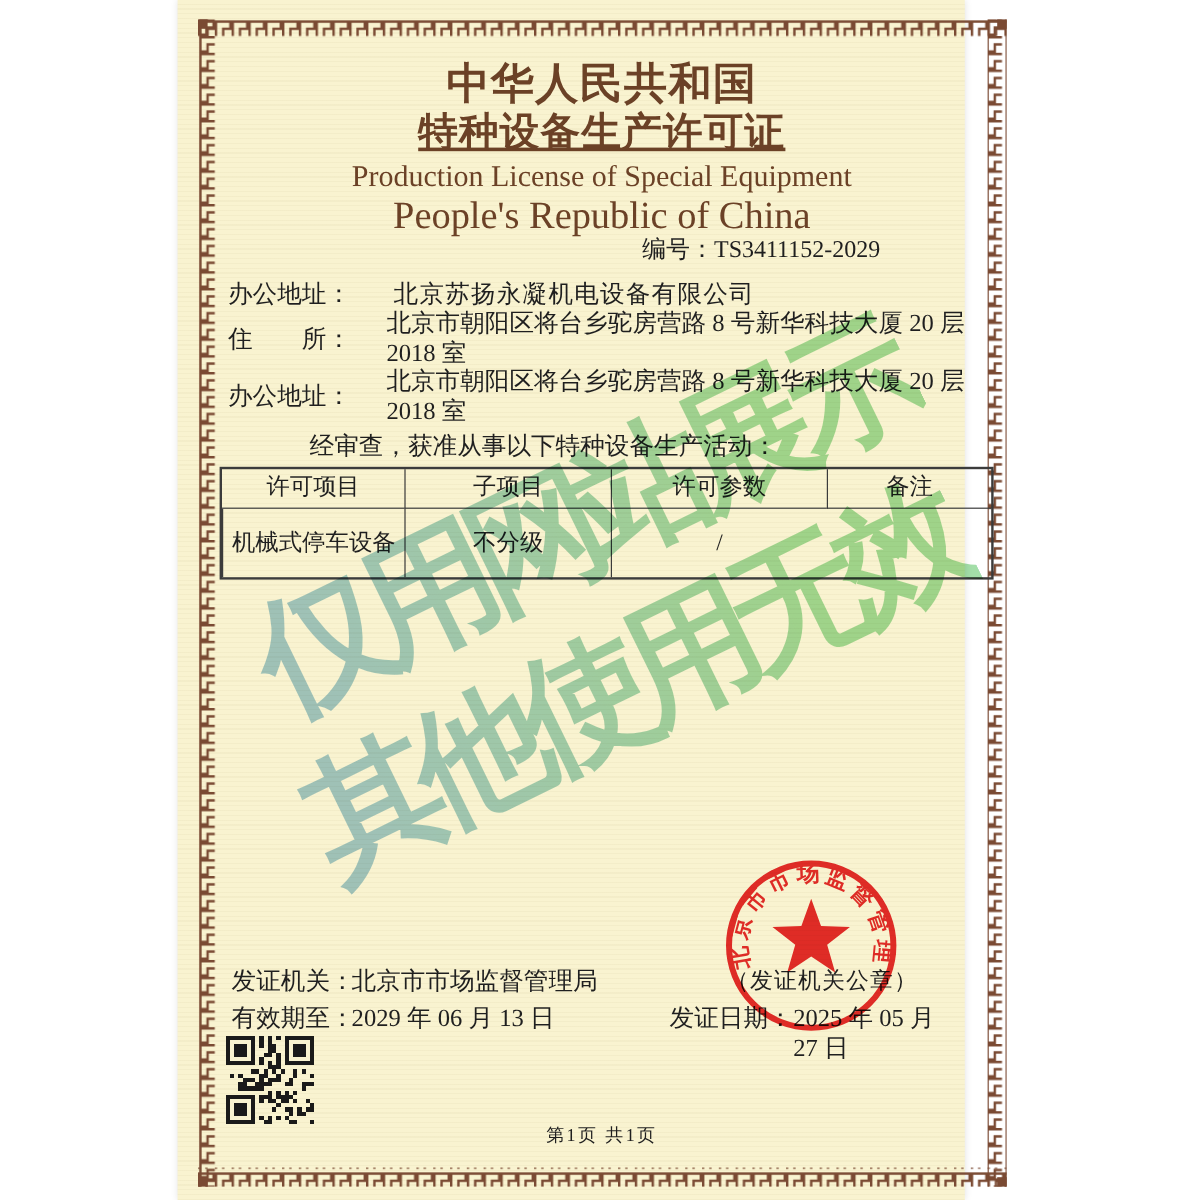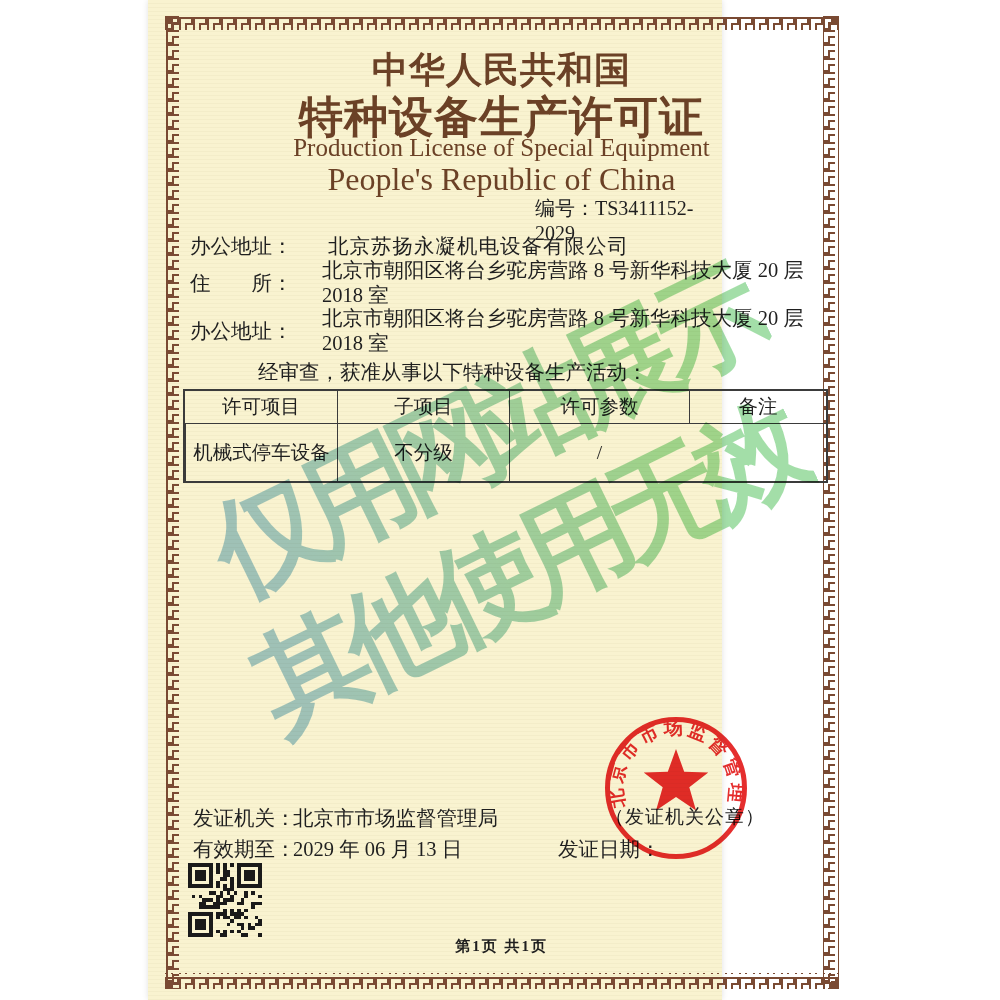--- a/index.html
+++ b/index.html
@@ -3,21 +3,21 @@
 <meta charset="utf-8">
 <style>
   :root{
     --paper:#f9f3d0; --border:#7a4a33; --title:#6b4126; --ink:#1f1f1f;
     --table-line:#3b3b3b; --seal-red:#e31c1c; --wm-blue:#8fc0da; --wm-green:#8fd795;
   }
   *{margin:0;padding:0;box-sizing:border-box;}
   html,body{width:1000px;height:1000px;background:#ffffff;overflow:hidden;
     font-family:"Liberation Serif","DejaVu Serif",serif;color:var(--ink);}
   .stage{position:relative;width:1000px;height:1000px;background:#fff;}
-  .paper{position:absolute;left:148px;top:0;width:574px;height:1000px;
+  .paper{position:absolute;left:148px;top:0;width:656px;height:1000px;
     background:var(--paper);
     background-image:repeating-linear-gradient(0deg,rgba(120,100,40,0.045) 0 1px,rgba(0,0,0,0) 1px 4px);
     box-shadow:0 0 6px rgba(0,0,0,0.12);}
   .abs{position:absolute;}
   .centered{left:0;width:707px;text-align:center;}
   .cn-title{font-family:"Liberation Sans","DejaVu Sans",sans-serif;font-weight:bold;color:var(--title);}
   .en-title{font-family:"Liberation Serif","DejaVu Serif",serif;color:var(--title);}
   .body-text{font-size:20.5px;line-height:25px;color:var(--ink);}
   .label{white-space:pre;}
   .value{white-space:normal;}
@@ -31,21 +31,21 @@
   .cert-table .head{height:33px;border-bottom:1.5px solid var(--table-line);}
   .cert-table .data{height:57px;}
   .wm{position:absolute;font-family:"Liberation Sans","DejaVu Sans",sans-serif;
     font-weight:bold;font-size:112px;letter-spacing:-14px;line-height:1.04;
     white-space:nowrap;width:600px;text-align:center;
     background:linear-gradient(92deg,var(--wm-blue) 8%,var(--wm-green) 78%);
     -webkit-background-clip:text;background-clip:text;color:transparent;
     mix-blend-mode:multiply;opacity:.82;transform:rotate(-26deg);pointer-events:none;}
   .seal-svg{mix-blend-mode:multiply;opacity:.92;}
   .seal-note{font-size:19px;letter-spacing:1px;}
-  .footer{font-size:15px;letter-spacing:2px;font-weight:bold;}
+  .footer{font-size:15px;letter-spacing:2px;}
   .qr{position:absolute;left:40px;top:863px;width:74px;height:74px;}
 </style>
 </head>
 <body>
 
 <div class="stage">
   <div class="paper">
 
     <svg class="abs" style="left:17px;top:16px;" width="674" height="973" aria-hidden="true">
       <defs>
@@ -60,21 +60,21 @@
       <rect x="0" y="957" width="674" height="16" fill="url(#mh)"></rect>
       <rect x="0" y="0" width="16" height="973" fill="url(#mv)"></rect>
       <rect x="658" y="0" width="16" height="973" fill="url(#mv)"></rect>
       <rect x="0" y="0" width="8" height="8" fill="#7a4a33"></rect>
       <rect x="666" y="0" width="8" height="8" fill="#7a4a33"></rect>
       <rect x="0" y="965" width="8" height="8" fill="#7a4a33"></rect>
       <rect x="666" y="965" width="8" height="8" fill="#7a4a33"></rect>
     </svg>
 
     <div class="abs centered cn-title" style="top:46px;font-size:36px;letter-spacing:1px;">中华人民共和国</div>
-    <div class="abs centered cn-title" style="top:88px;font-size:44px;letter-spacing:1px;">特种设备生产许可证</div>
+    <div class="abs centered cn-title" style="top:88px;font-size:33px;letter-spacing:1px;text-decoration:underline;">特种设备生产许可证</div>
     <div class="abs centered en-title" style="top:134px;font-size:25px;">Production License of Special Equipment</div>
     <div class="abs centered en-title" style="top:161px;font-size:32px;">People's Republic of China</div>
 
     <div class="abs body-text" style="left:387px;top:196px;font-size:20px;">
       <span>编号：</span><span>TS3411152-2029</span>
     </div>
 
     <div class="abs body-text label" style="left:42px;top:234px;">办公地址：</div>
     <div class="abs body-text value" style="left:180px;top:234px;width:505px;letter-spacing:1px;">北京苏扬永凝机电设备有限公司</div>
 
@@ -99,20 +99,21 @@
     <div class="wm" style="left:37px;top:374px;">仅用网站展示</div>
     <div class="wm" style="left:79px;top:509px;">其他使用无效</div>
 
     <div class="abs body-text label" style="left:45px;top:806px;">发证机关：</div>
     <div class="abs body-text" style="left:145px;top:806px;">北京市市场监督管理局</div>
 
     <div class="abs body-text label" style="left:45px;top:837px;">有效期至：</div>
     <div class="abs body-text" style="left:145px;top:837px;">2029 年 06 月 13 日</div>
 
     <div class="abs body-text label" style="left:410px;top:837px;">发证日期：</div>
+    <div class="abs body-text" style="left:513px;top:837px;">2025 年 05 月 27 日</div>
 
     <div class="abs seal-note" style="left:447px;top:804px;width:180px;text-align:center;">（发证机关公章）</div>
 
     <svg class="abs seal-svg" style="left:440px;top:700px;" width="180" height="180" viewBox="0 0 180 180">
       <circle cx="88" cy="88" r="68.5" fill="none" stroke="#e31c1c" stroke-width="5"></circle>
       <polygon points="88,49 96.2,71.7 120.3,72.5 101.3,87.3 108,110.5 88,97 68,110.5 74.7,87.3 55.7,72.5 79.8,71.7" fill="#e31c1c"></polygon>
       <defs>
         <path id="sealArc" d="M 37.3 106.5 A 54 54 0 1 1 138.7 106.5" fill="none"></path>
       </defs>
       <text font-size="19" font-weight="bold" fill="#e31c1c" font-family="Liberation Sans, DejaVu Sans, sans-serif" letter-spacing="1">

